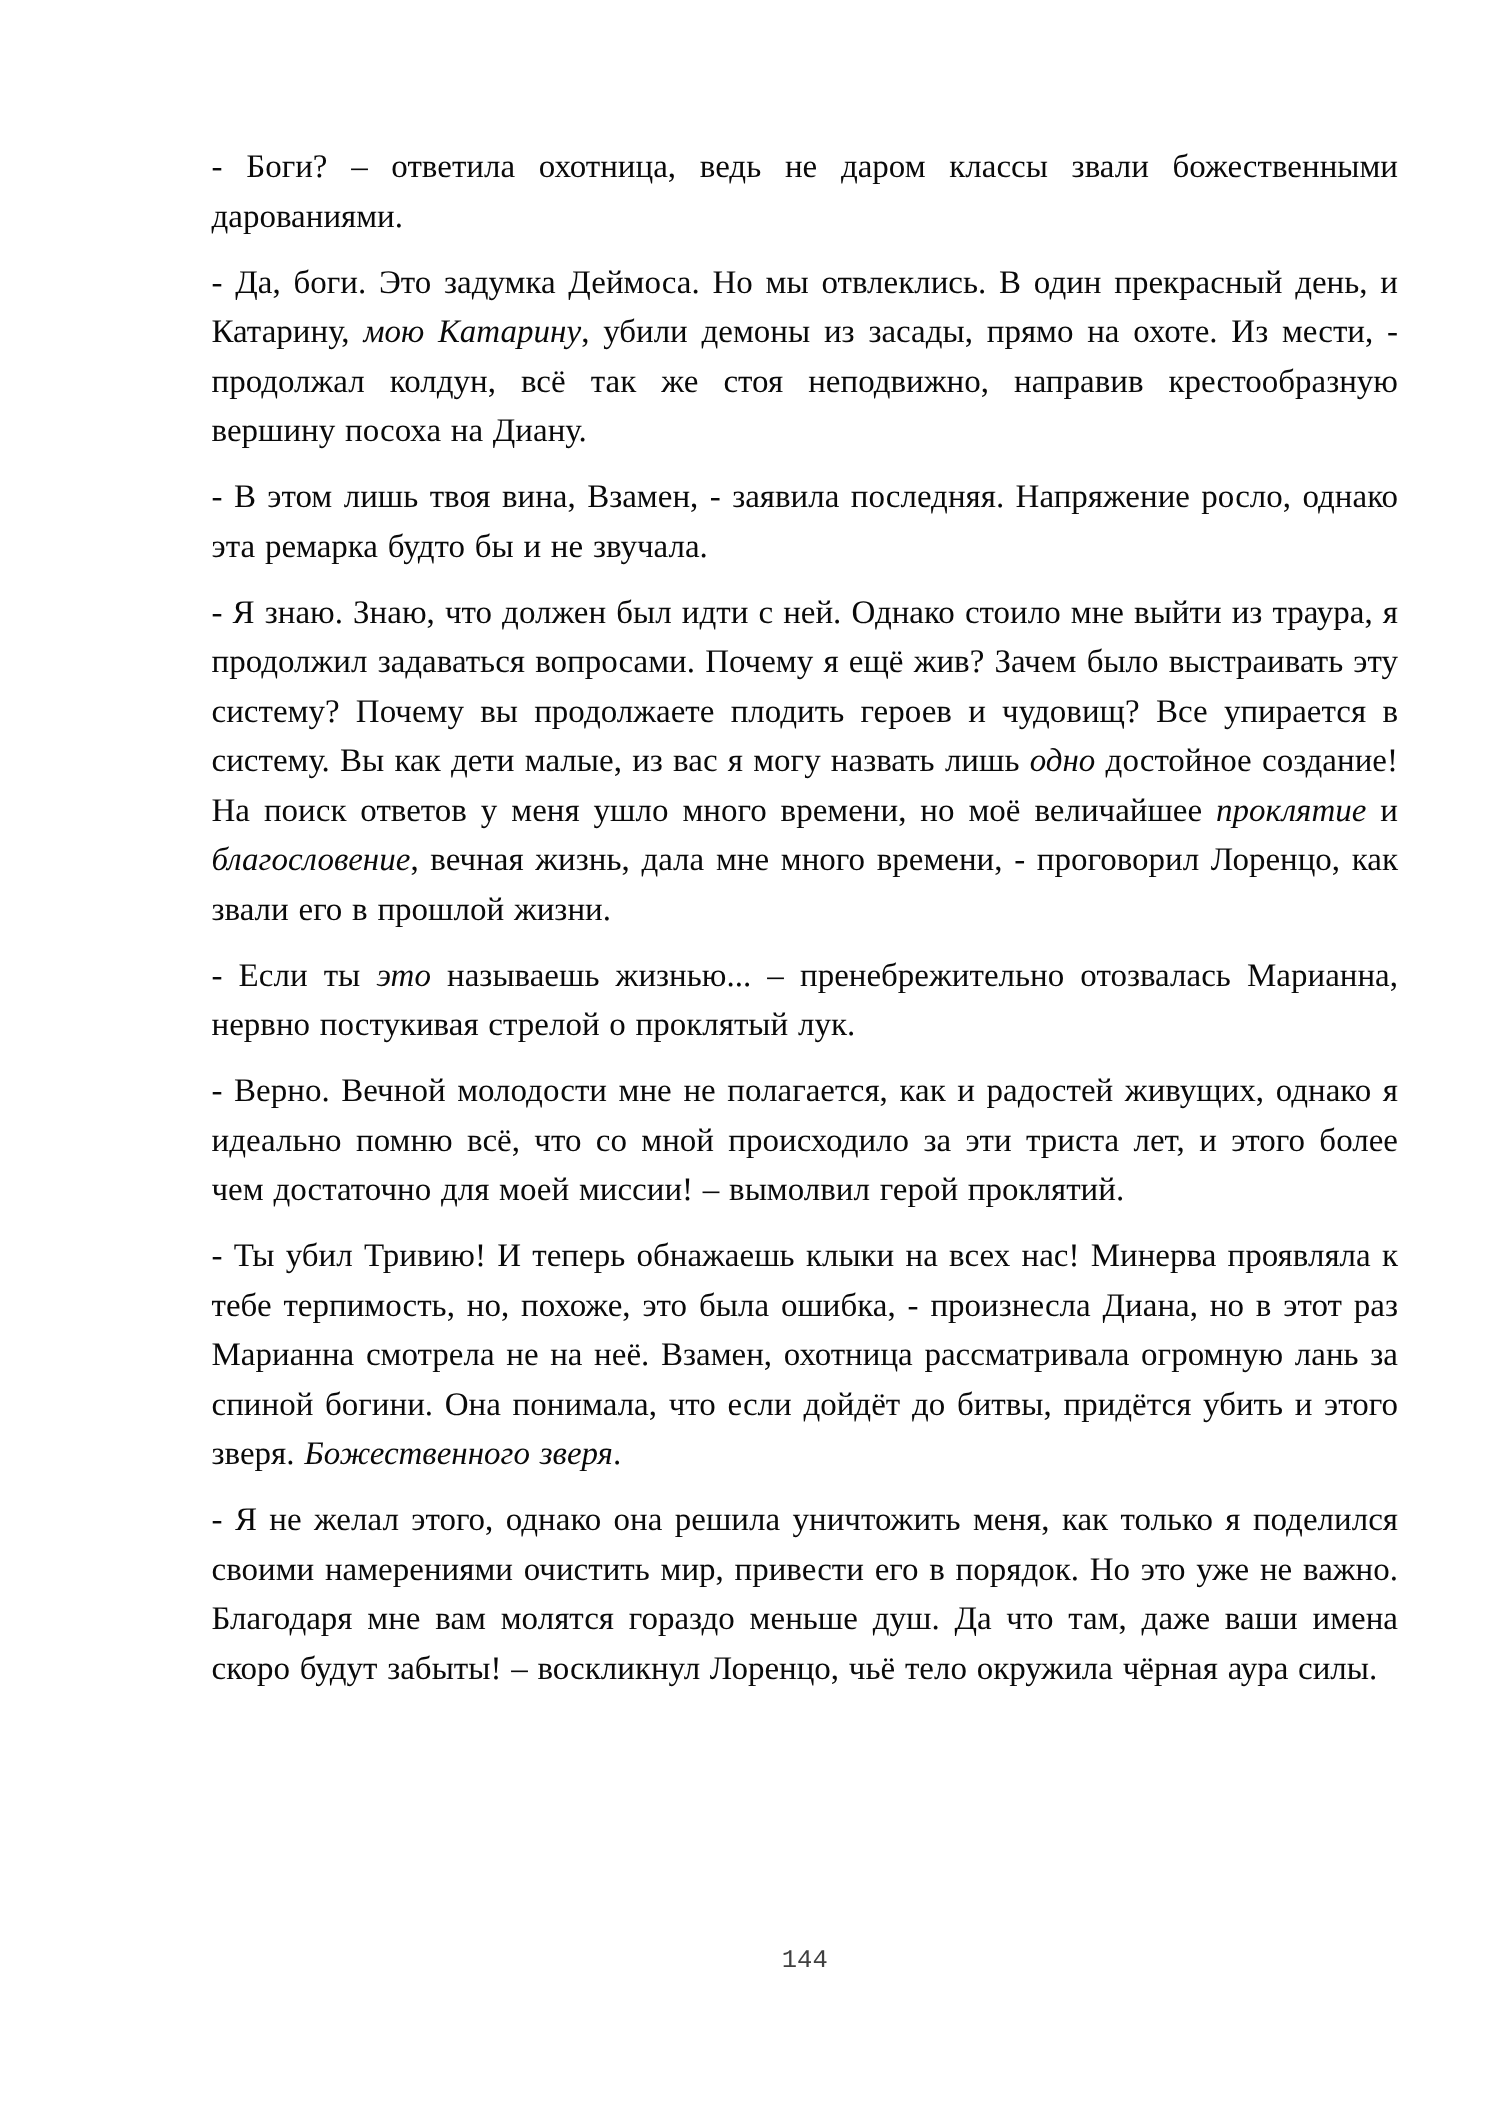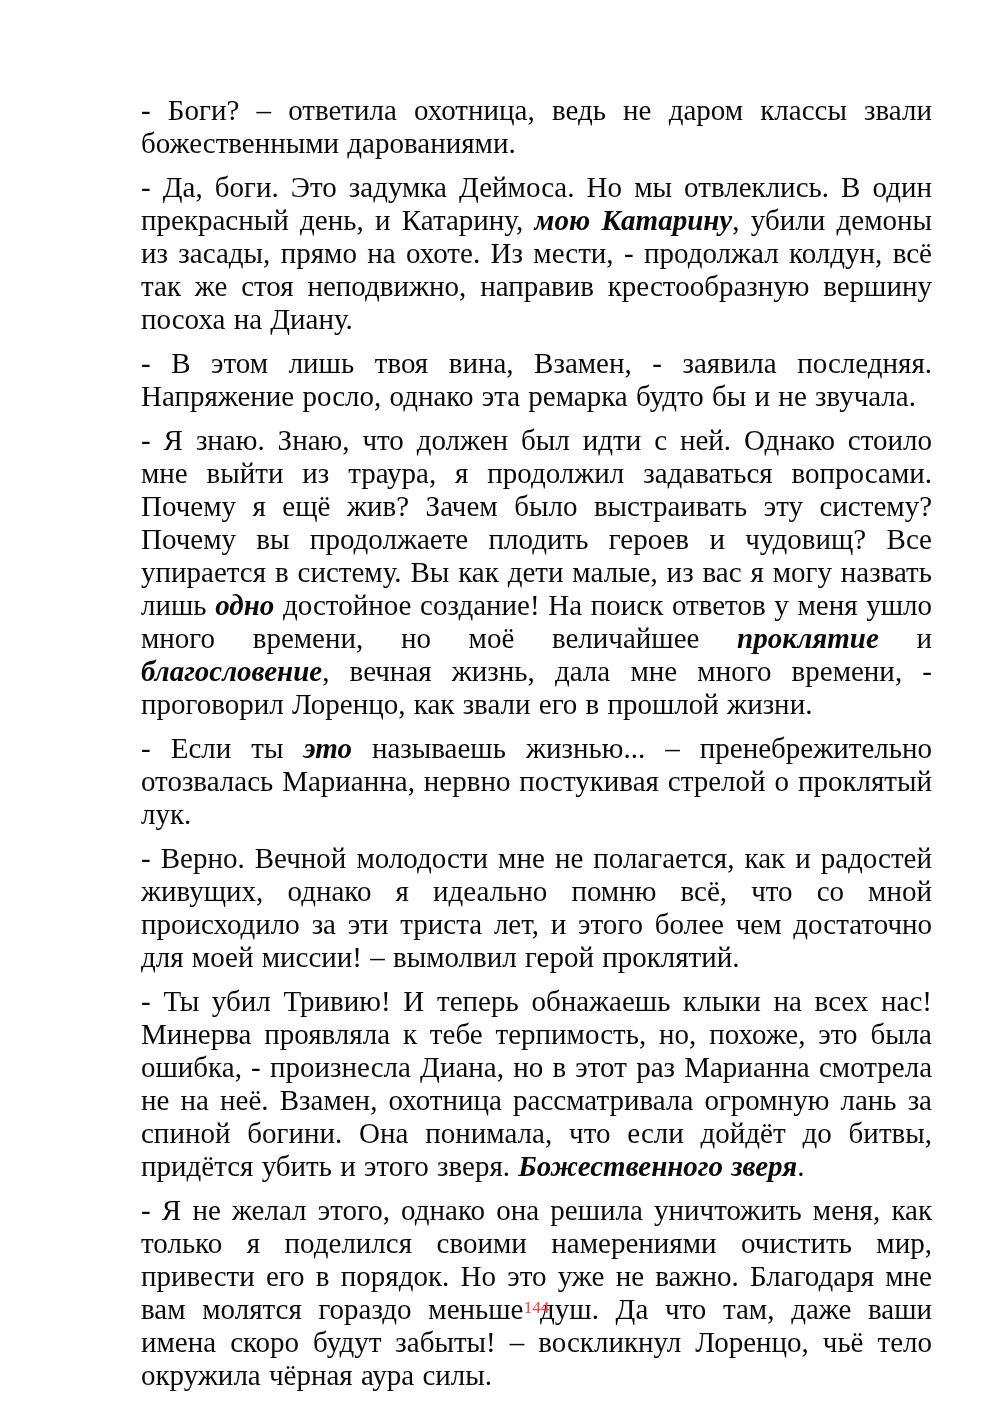--- a/index.html
+++ b/index.html
@@ -17,38 +17,38 @@
     color: #0a0a0a;
   }
   .content {
     position: absolute;
     left: 141px;
     top: 94px;
     width: 791px;
   }
   .para {
     margin: 0 0 11px 0;
-    font-size: 29px;
+    font-size: 22px;
     line-height: 33px;
     text-align: justify;
     word-spacing: 1px;
   }
   .bi {
-    font-weight: bold;
+    font-weight: normal;
     font-style: italic;
   }
   .footer {
     position: absolute;
     left: 141px;
     top: 1298px;
     width: 791px;
     text-align: center;
-    font-family: Liberation Serif, serif;
+    font-family: Liberation Mono, monospace;
     font-size: 17px;
-    color: #ef4444;
+    color: #404040;
   }
 </style>
 </head>
 <body>
 
 <div class="page">
   <div class="content">
 
     <p class="para"><span>- Боги? – ответила охотница, ведь не даром классы звали божественными дарованиями.</span></p>
 

